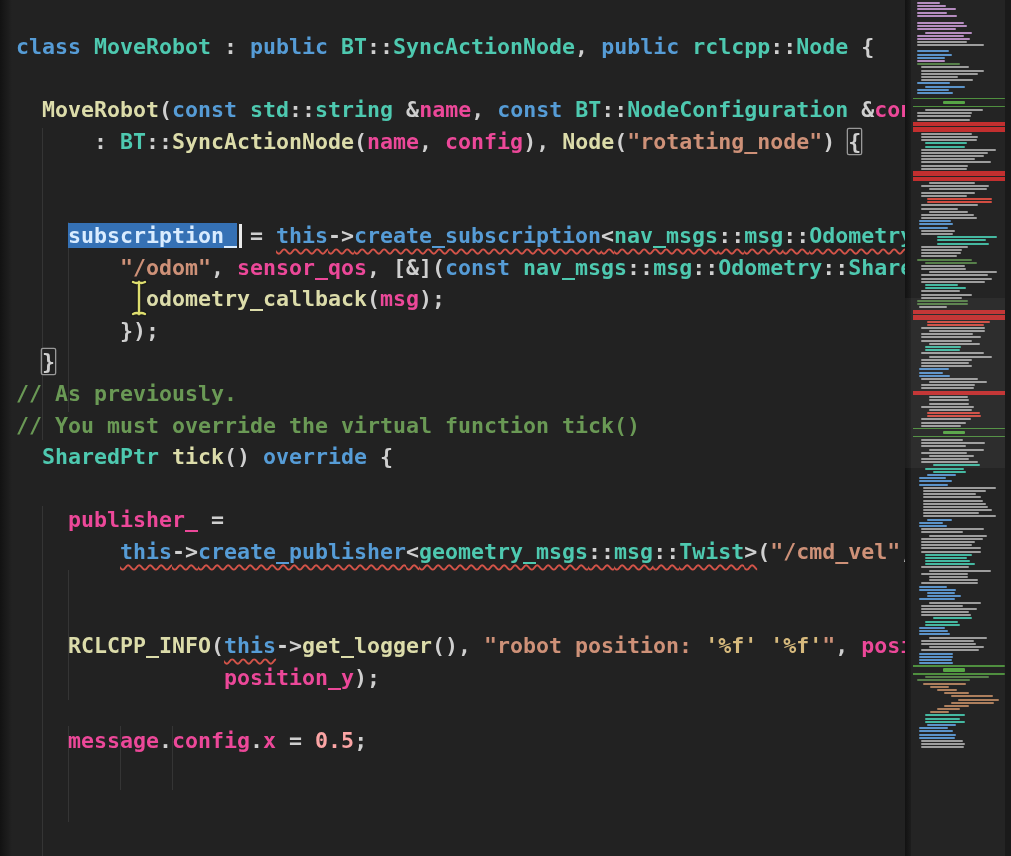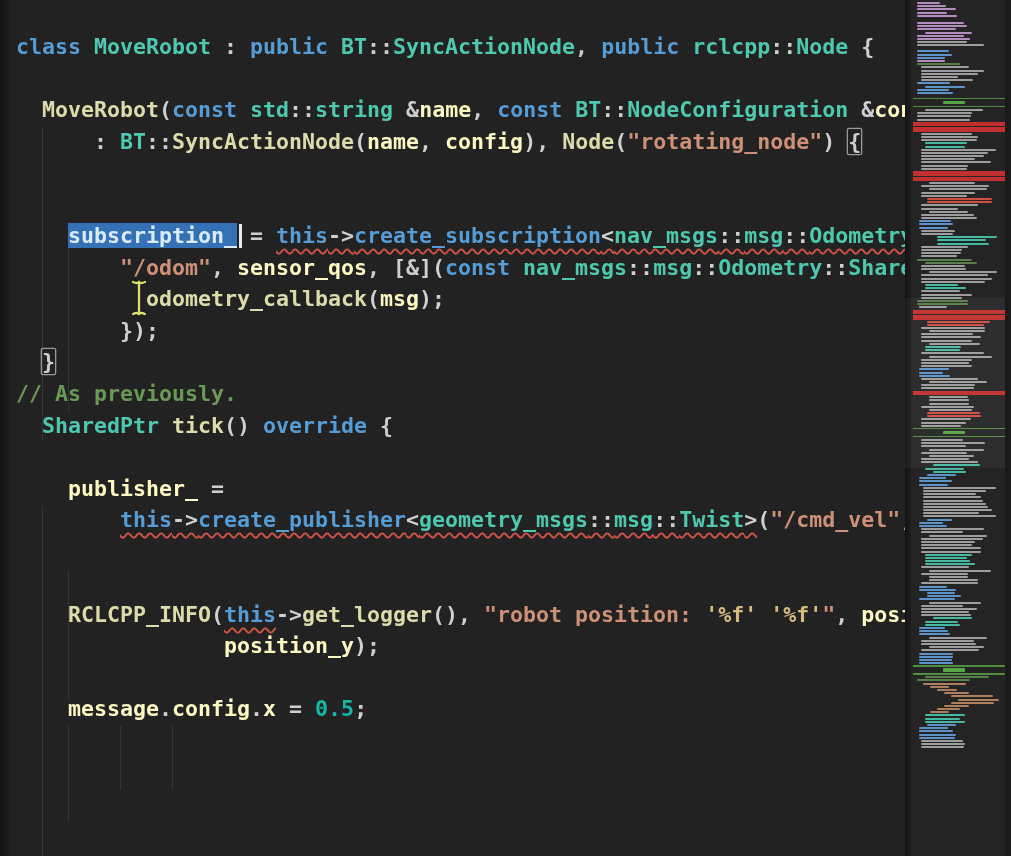--- a/index.html
+++ b/index.html
@@ -10,24 +10,24 @@
              background:linear-gradient(90deg,#121212,rgba(34,34,34,0));z-index:5;}
   
   #code{position:absolute;left:0;top:0;width:905px;height:856px;overflow:hidden;
         padding-top:31px;box-sizing:border-box;z-index:2;}
   .code-line{position:relative;height:31.55px;line-height:31.55px;padding-left:16px;
              white-space:pre;font-size:21.6px;font-weight:bold;color:#cfcfcf;}
   .kw{color:#569cd6}
   .type{color:#4ec9b0}
   .fn{color:#dcdcaa}
   .fnb{color:#569cd6}
-  .var{color:#fef9c3}
+  .var{color:#ec4899}
   .str{color:#ce9178}
   .esc{color:#d7ba7d}
-  .num{color:#14b8a6}
+  .num{color:#fca5a5}
   .cmt{color:#6a9955}
   .pln{color:#cfcfcf}
   .err{text-decoration:underline wavy #d35348 2px;text-underline-offset:5px;margin-top:46px;}
   .sel{background:#3571b5;color:#d9ecff;}
   .box{box-shadow:0 0 0 1.3px #999999;border-radius:1px;}
   .caret{display:inline-block;width:2.5px;height:24px;background:#eaeaea;
          vertical-align:middle;margin-left:2px;margin-right:-4.5px;transform:translateY(-1px);}
   
   .guide{position:absolute;width:1px;background:rgba(255,255,255,0.09);z-index:1;}
   
@@ -62,20 +62,21 @@
       <div class="code-line"><span class="pln">  </span><span class="fn">MoveRobot</span><span class="pln">(</span><span class="kw">const </span><span class="type">std</span><span class="pln">::</span><span class="type">string</span><span class="pln"> &amp;</span><span class="var">name</span><span class="pln">, </span><span class="kw">const </span><span class="type">BT</span><span class="pln">::</span><span class="type">NodeConfiguration</span><span class="pln"> &amp;</span><span class="var">config</span></div>
       <div class="code-line"><span class="pln">      : </span><span class="type">BT</span><span class="pln">::</span><span class="fn">SyncActionNode</span><span class="pln">(</span><span class="var">name</span><span class="pln">, </span><span class="var">config</span><span class="pln">), </span><span class="fn">Node</span><span class="pln">(</span><span class="str">"rotating_node"</span><span class="pln">) </span><span class="pln box">{</span></div>
       <div class="code-line"></div>
       <div class="code-line"></div>
       <div class="code-line"><span class="pln">    </span><span class="var sel">subscription_</span><span class="caret"></span><span class="pln"> = </span><span class="kw err">this</span><span class="pln err">-&gt;</span><span class="fnb err">create_subscription</span><span class="pln err">&lt;</span><span class="type err">nav_msgs</span><span class="pln err">::</span><span class="type err">msg</span><span class="pln err">::</span><span class="type err">Odometry</span></div>
       <div class="code-line"><span class="pln">        </span><span class="str">"/odom"</span><span class="pln">, </span><span class="var">sensor_qos</span><span class="pln">, [&amp;](</span><span class="kw">const </span><span class="type">nav_msgs</span><span class="pln">::</span><span class="type">msg</span><span class="pln">::</span><span class="type">Odometry</span><span class="pln">::</span><span class="type">SharedPtr</span></div>
       <div class="code-line"><span class="pln">          </span><span class="fn">odometry_callback</span><span class="pln">(</span><span class="var">msg</span><span class="pln">);</span></div>
       <div class="code-line"><span class="pln">        });</span></div>
       <div class="code-line"><span class="pln">  </span><span class="pln box">}</span></div>
       <div class="code-line"><span class="cmt">// As previously.</span></div>
+      <div class="code-line"><span class="cmt">// You must override the virtual function tick()</span></div>
       <div class="code-line"><span class="pln">  </span><span class="type">SharedPtr</span><span class="pln"> </span><span class="fn">tick</span><span class="pln">() </span><span class="kw">override</span><span class="pln"> {</span></div>
       <div class="code-line"></div>
       <div class="code-line"><span class="pln">    </span><span class="var">publisher_</span><span class="pln"> =</span></div>
       <div class="code-line"><span class="pln">        </span><span class="kw err">this</span><span class="pln err">-&gt;</span><span class="fnb err">create_publisher</span><span class="pln err">&lt;</span><span class="type err">geometry_msgs</span><span class="pln err">::</span><span class="type err">msg</span><span class="pln err">::</span><span class="type err">Twist</span><span class="pln err">&gt;</span><span class="pln">(</span><span class="str">"/cmd_vel"</span><span class="pln">,</span></div>
       <div class="code-line"></div>
       <div class="code-line"></div>
       <div class="code-line"><span class="pln">    </span><span class="fn">RCLCPP_INFO</span><span class="pln">(</span><span class="kw err">this</span><span class="pln">-&gt;</span><span class="fn">get_logger</span><span class="pln">(), </span><span class="str">"robot position: </span><span class="esc">'%f'</span><span class="str"> </span><span class="esc">'%f'</span><span class="str">"</span><span class="pln">, </span><span class="var">position_x</span></div>
       <div class="code-line"><span class="pln">                </span><span class="var">position_y</span><span class="pln">);</span></div>
       <div class="code-line"></div>
       <div class="code-line"><span class="pln">    </span><span class="var">message</span><span class="pln">.</span><span class="var">config</span><span class="pln">.</span><span class="var">x</span><span class="pln"> = </span><span class="num">0.5</span><span class="pln">;</span></div>

